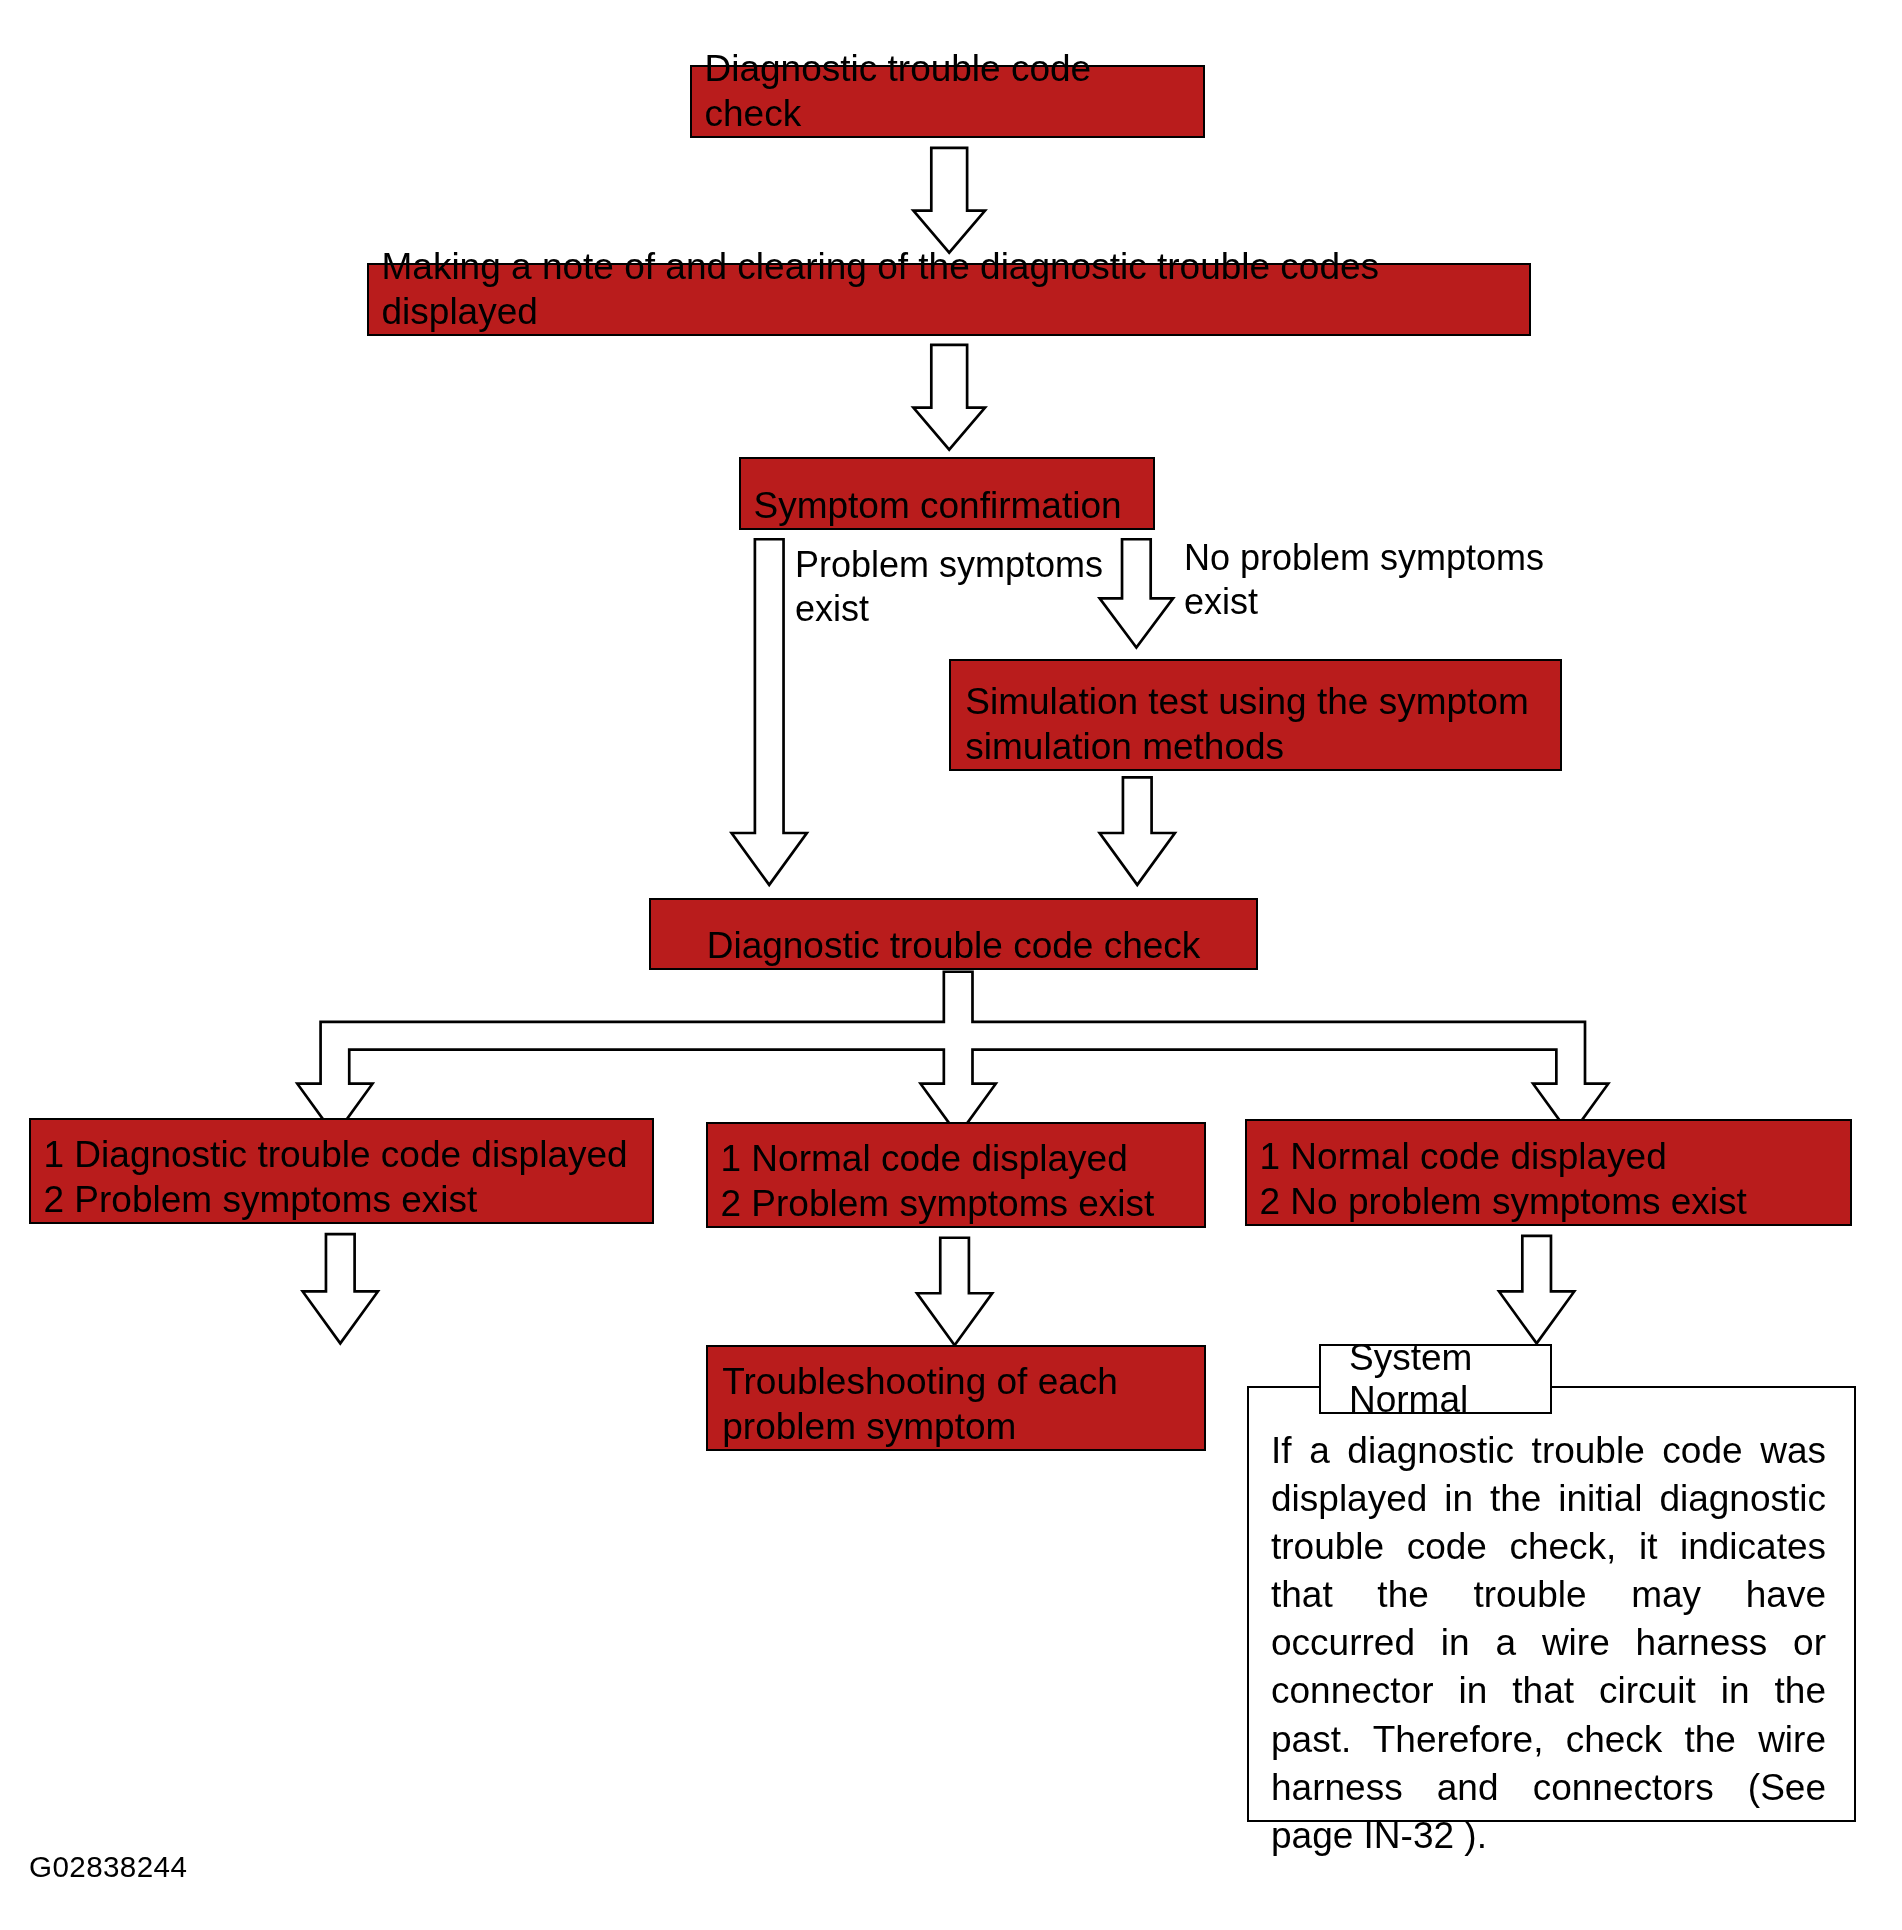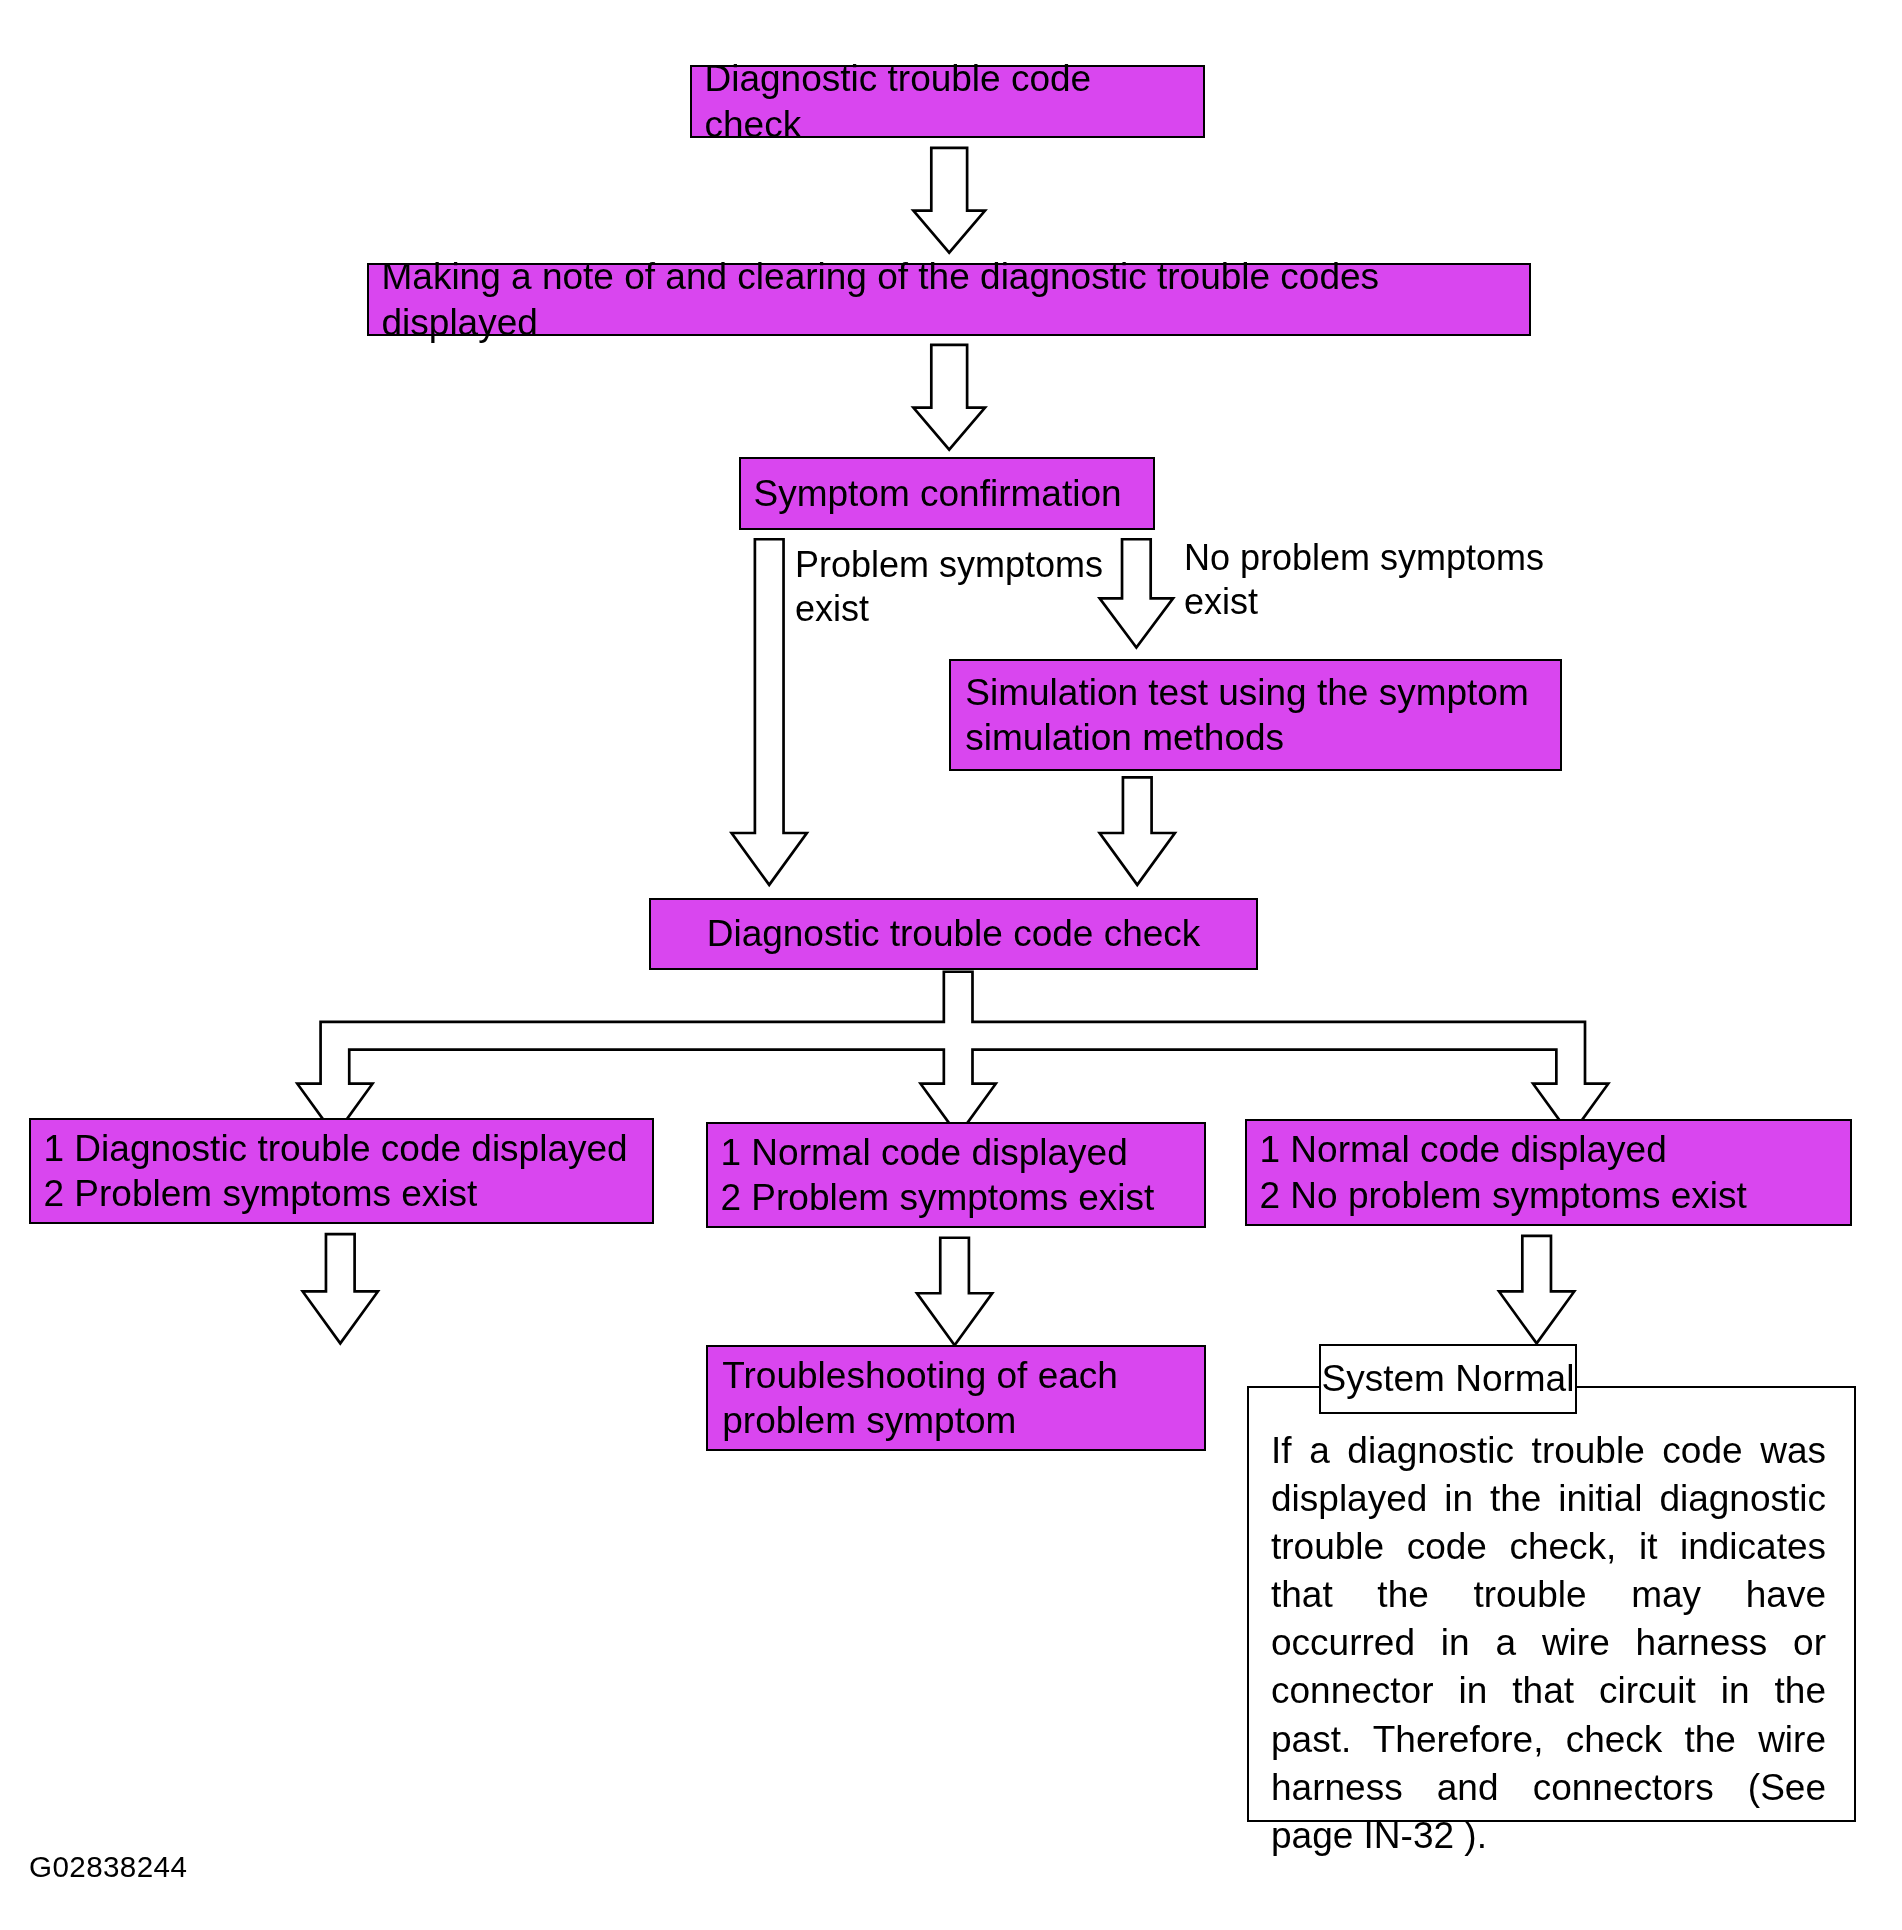--- a/index.html
+++ b/index.html
@@ -27,24 +27,24 @@
     left: 0;
     top: 0;
     width: 1902px;
     height: 1931px;
     display: block;
   }
   .node-box {
     position: absolute;
     box-sizing: border-box;
     border: 2.7px solid #000000;
-    background: #d946ef;
+    background: #b91c1c;
     display: flex;
     flex-direction: column;
-    justify-content: center;
+    justify-content: flex-end;
   }
   .node-text {
     font-size: 37px;
     line-height: 1.22;
     color: #000;
     padding: 0 12.5px;
     white-space: pre-line;
   }
   .node-text.justified {
     text-align: justify;
@@ -194,21 +194,21 @@
   </div>
 
 
   <div class="node-box" style="left:706px; top:1345px; width:500px; height:106px;">
     <div class="node-text justified">Troubleshooting of each
 problem symptom</div>
   </div>
 
   <div class="note-box" style="left:1247px; top:1386px; width:609px; height:436px;"></div>
 
-  <div class="note-title" style="left:1319px; top:1344px; width:258px; height:70px;">
+  <div class="note-title" style="left:1319px; top:1344px; width:233px; height:70px;padding-left:28px;">
     <span>System Normal</span>
   </div>
 
   <div class="note-body" style="left:1271px; top:1427px; width:555px;">If a diagnostic trouble code was displayed in the initial diagnostic trouble code check, it indicates that the trouble may have occurred in a wire harness or connector in that circuit in the past. Therefore, check the wire harness and connectors (See page IN-32 ).</div>
 
   <div class="figure-id" style="left:29px; top:1850px;">G02838244</div>
 
 </div>
 
 

